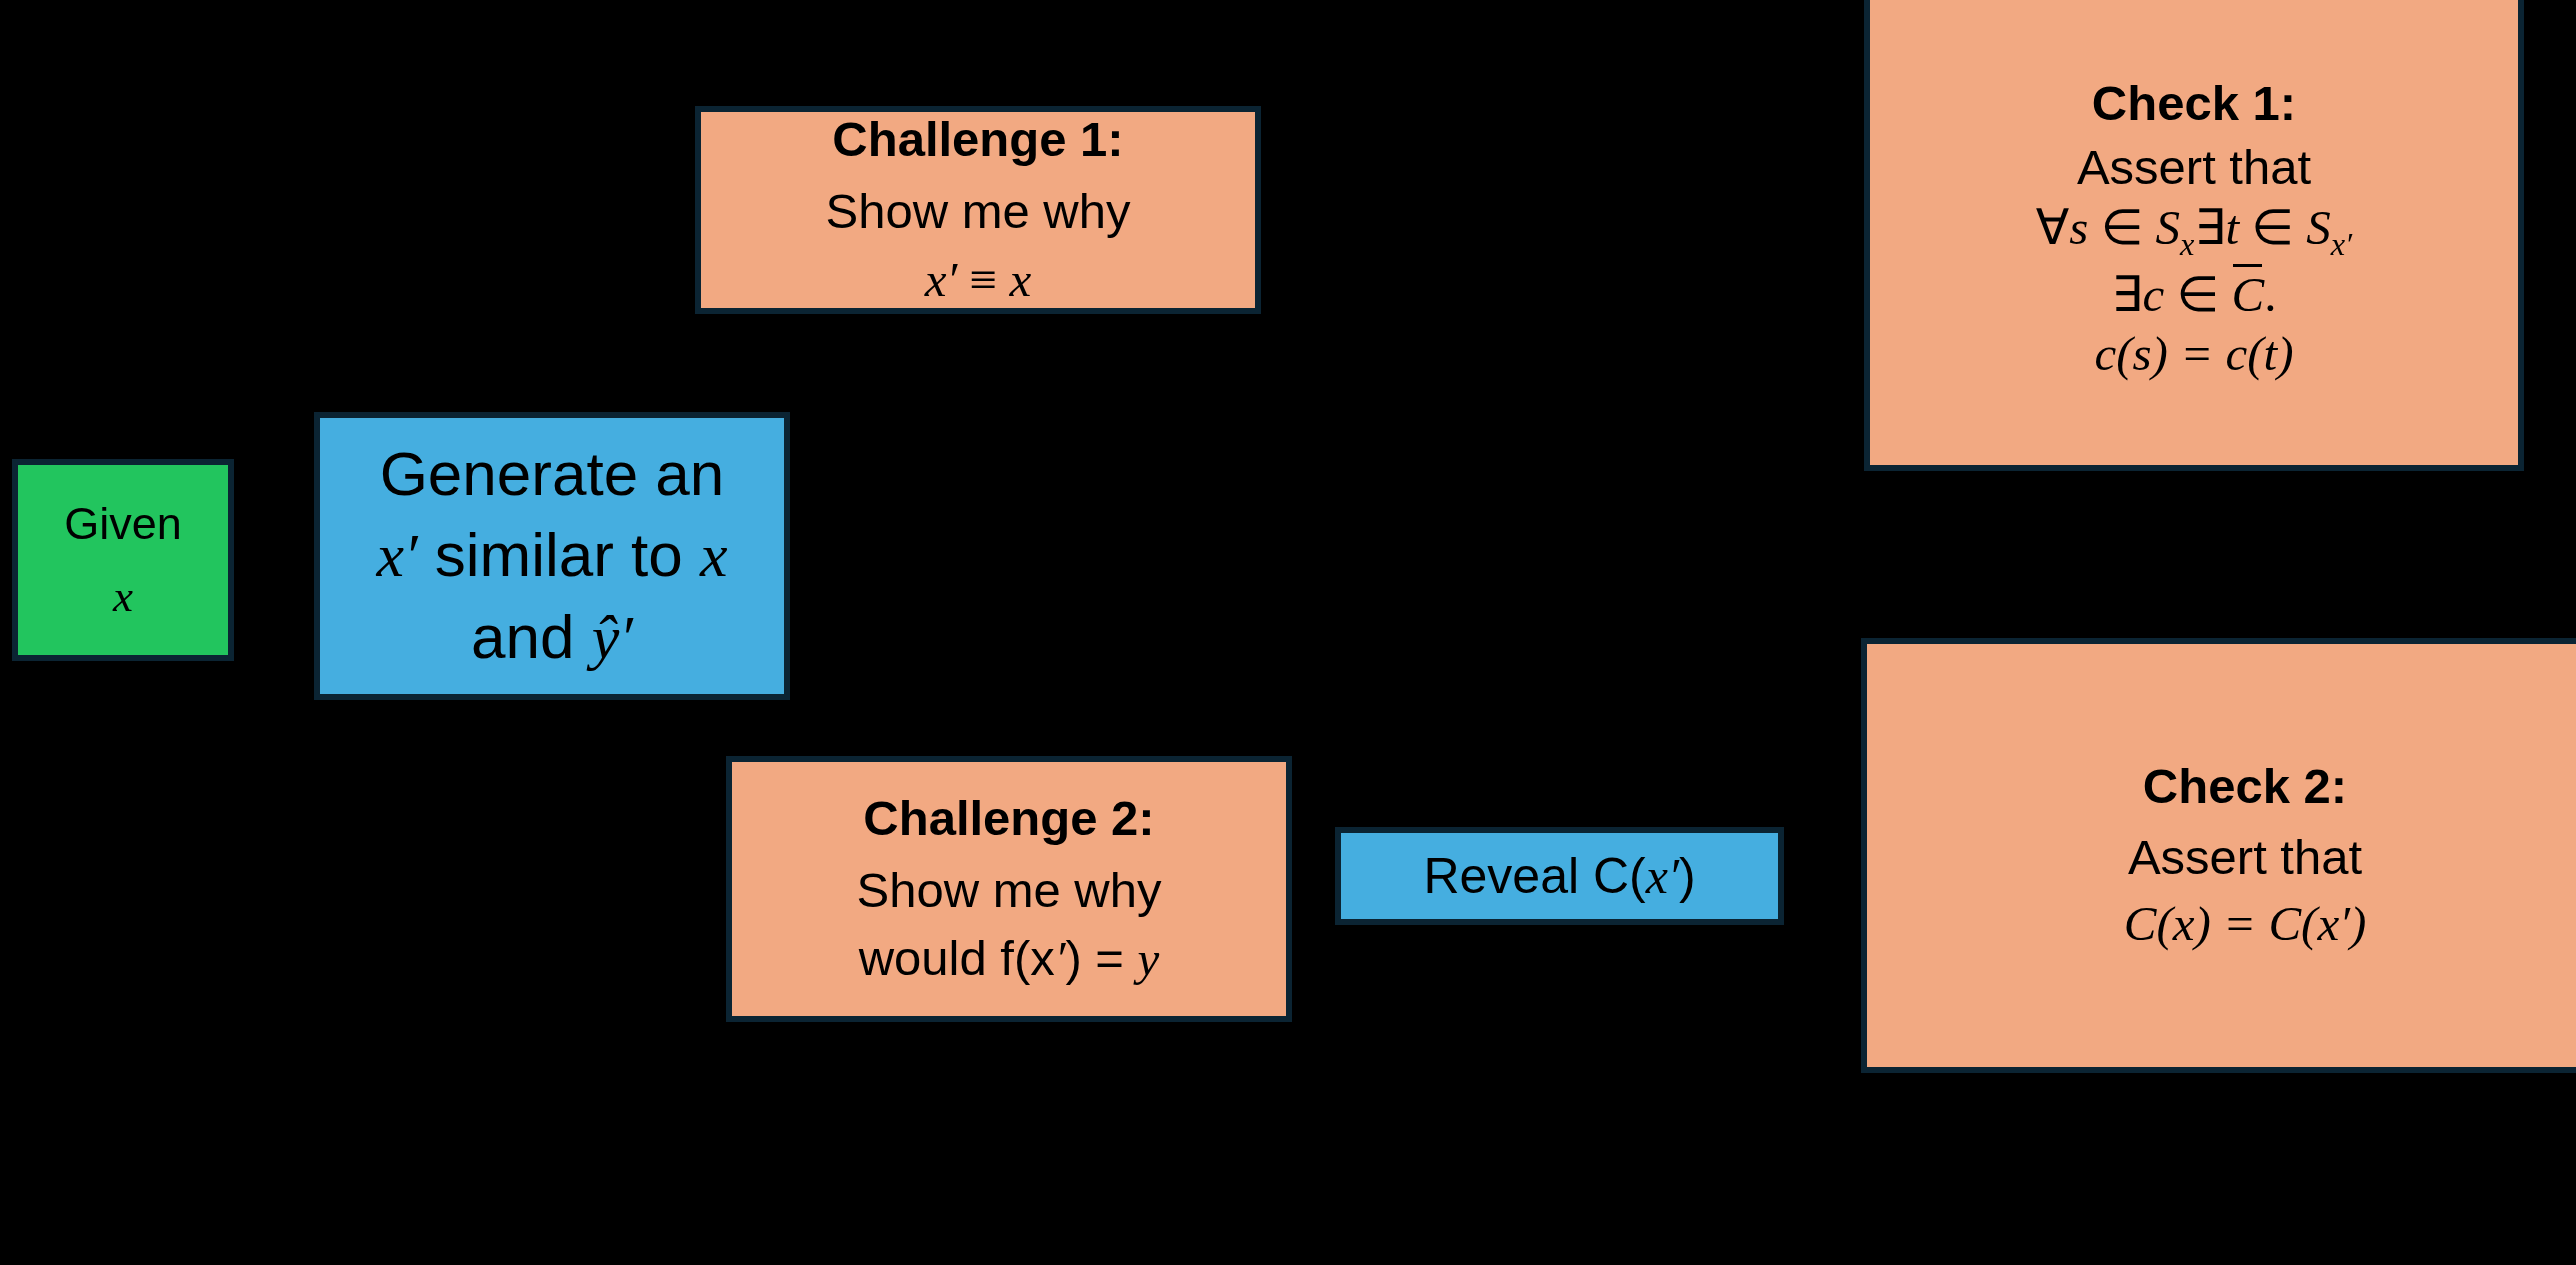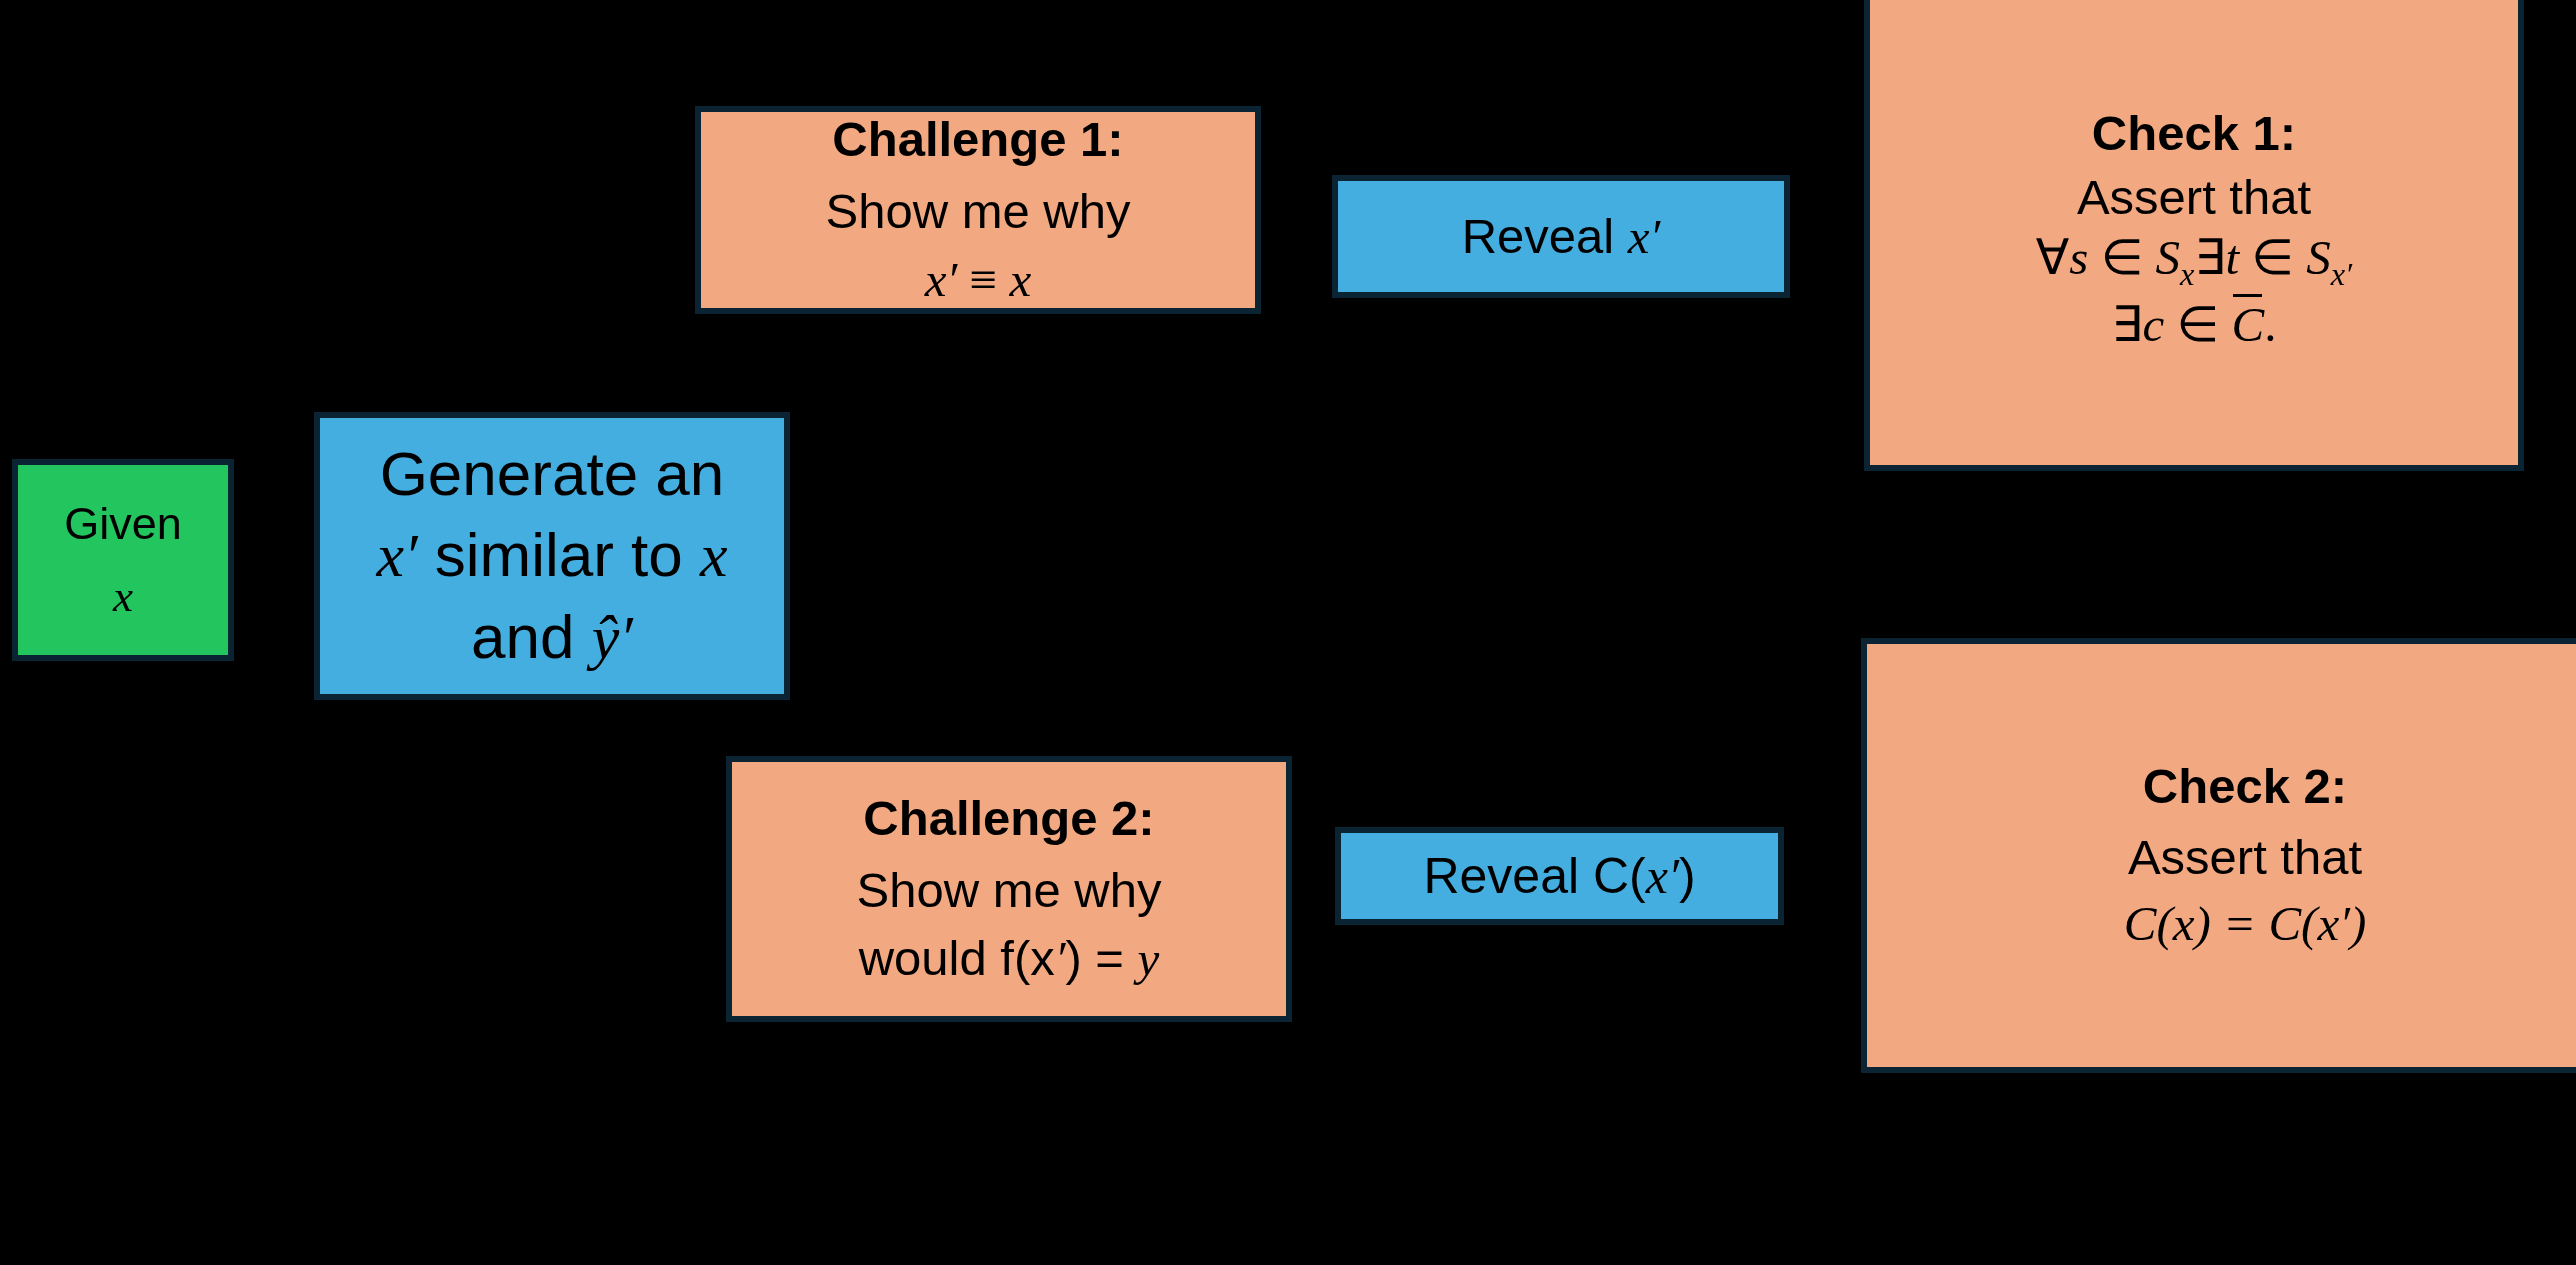--- a/index.html
+++ b/index.html
@@ -84,30 +84,28 @@
     <span class="ln"><span class="mi">x</span><span class="mi">′</span><span> similar to </span><span class="mi">x</span></span>
     <span class="ln"><span>and </span><span class="mi">ŷ</span><span class="mi">′</span></span>
   </div>
 
   <div class="box box-salmon" id="challenge1-box">
     <span class="ln hdr">Challenge 1:</span>
     <span class="ln">Show me why</span>
     <span class="ln"><span class="mi">x</span><span class="mi">′</span><span class="mu"> ≡ </span><span class="mi">x</span></span>
   </div>
 
-  <div class="box box-blue" id="reveal1-box">
-    <span class="ln"><span>Reveal </span><span class="mi">x</span><span class="mi">′</span></span>
-  </div>
 
   <div class="box box-salmon" id="check1-box">
     <span class="ln hdr">Check 1:</span>
     <span class="ln">Assert that</span>
     <div class="stack">
       <span class="ln"><span class="mu">∀</span><span class="mi">s</span><span class="mu"> ∈ </span><span class="mi">S</span><span class="sub">x</span><span class="mu">∃</span><span class="mi">t</span><span class="mu"> ∈ </span><span class="mi">S</span><span class="sub">x′</span></span>
       <span class="ln"><span class="mu">∃</span><span class="mi">c</span><span class="mu"> ∈ </span><span class="mi ovb">C</span><span class="mu">.</span></span>
+      <span class="ln mi">c(s) = c(t)</span>
     </div>
   </div>
 
   <div class="box box-salmon" id="challenge2-box">
     <span class="ln hdr">Challenge 2:</span>
     <span class="ln">Show me why</span>
     <span class="ln"><span>would f(x</span><span class="mi">′</span><span>) = </span><span class="mi">y</span></span>
   </div>
 
   <div class="box box-blue" id="reveal2-box">

